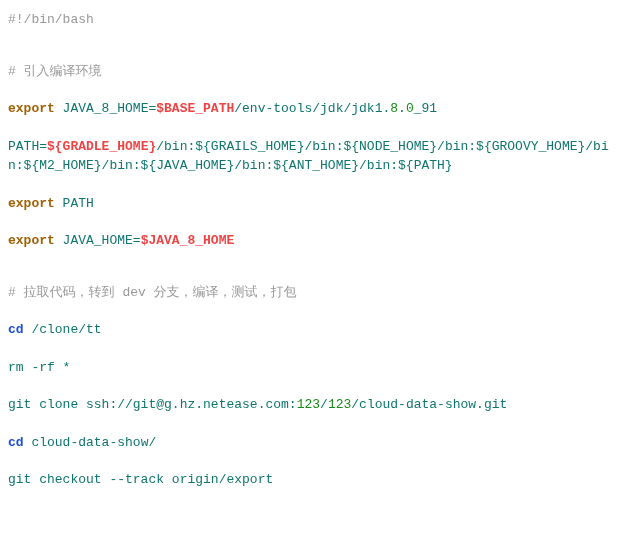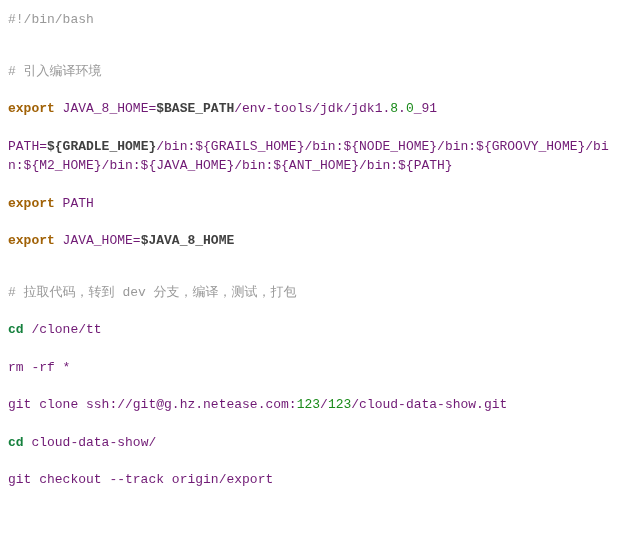--- a/index.html
+++ b/index.html
@@ -20,24 +20,24 @@
     word-break: break-all;
   }
   .spacer {
     height: 14px;
   }
   .spacer-lg {
     height: 28px;
   }
   .comment { color: #999999; }
   .keyword { font-weight: bold; color: #a16207; }
-  .var-red { color: #404040; font-weight: bold; }
+  .var-red { color: #ef4444; font-weight: bold; }
   .num-green { color: #1a8a1a; }
-  .str { color: #701a75; text-align: center; }
-  .cmd { font-weight: bold; color: #15803d; }
+  .str { color: #0f766e; text-align: center; }
+  .cmd { font-weight: bold; color: #1d4ed8; }
 </style>
 </head>
 <body>
 
 <div class="line"><span class="comment">#!/bin/bash</span></div>
 
 <div class="spacer-lg"></div>
 
 <div class="line"><span class="comment"># 引入编译环境</span></div>
 

